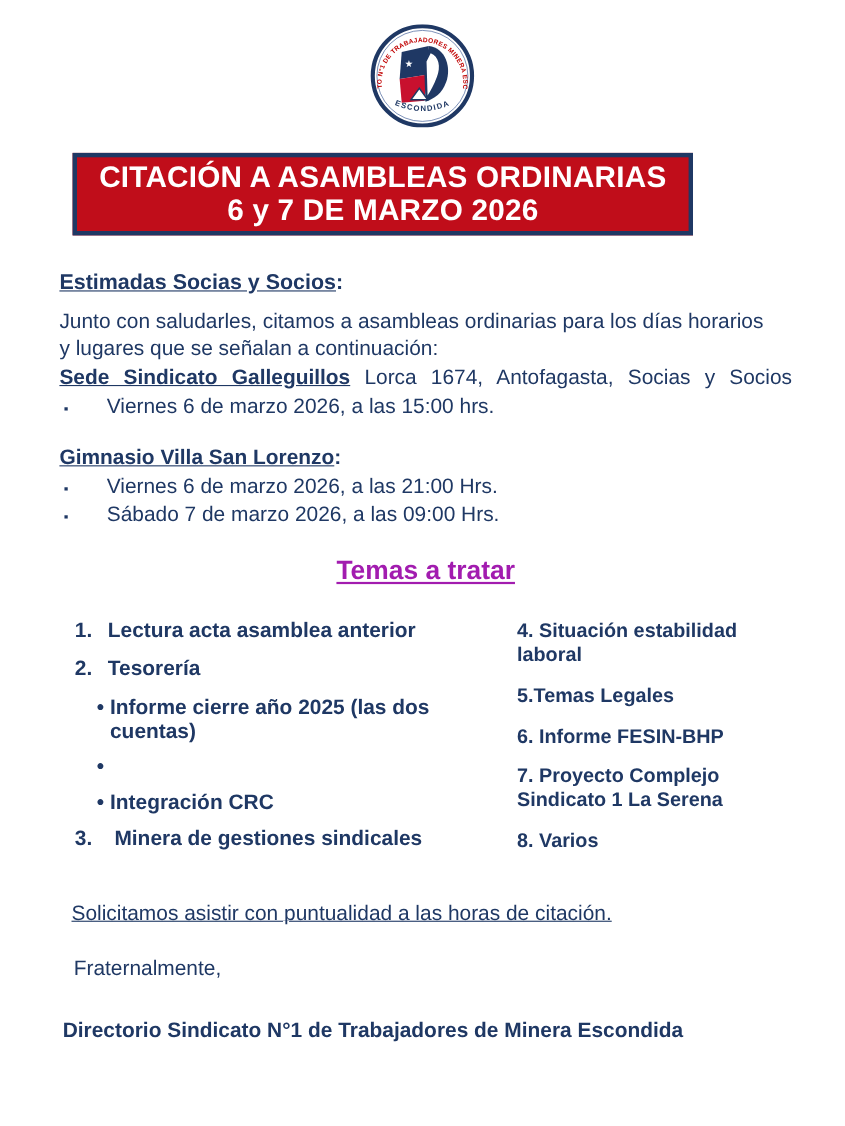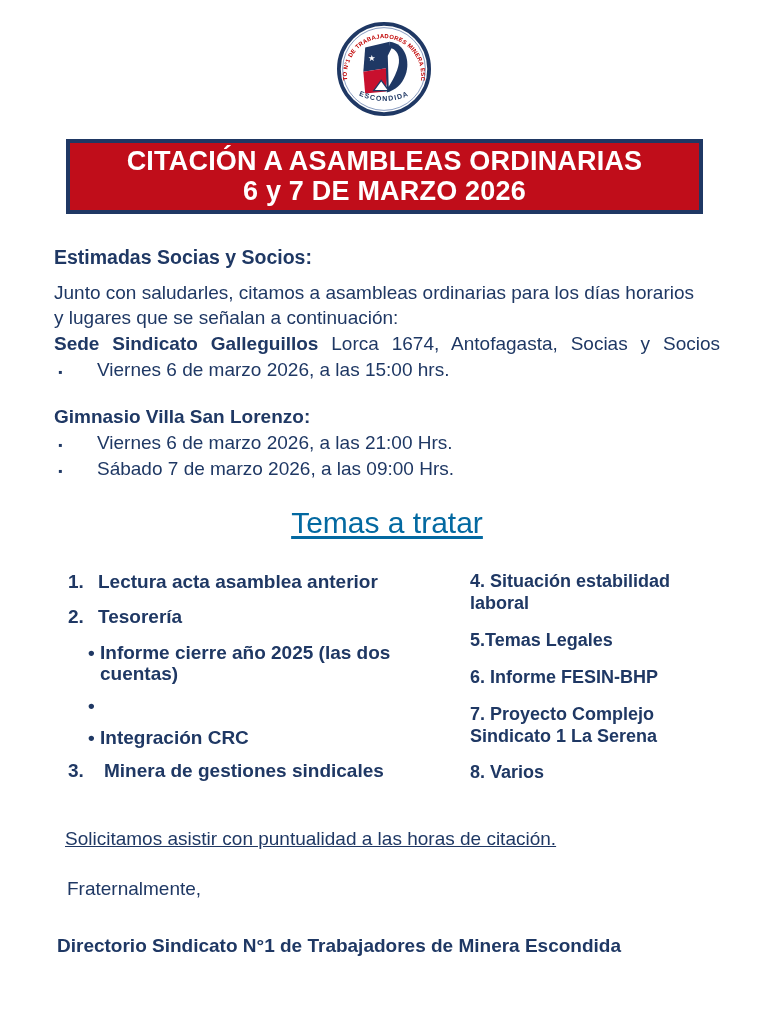--- a/index.html
+++ b/index.html
@@ -10,54 +10,54 @@
     color: #1F3864;
     overflow: hidden;
   }
   .page { width: 768px; height: 1024px; position: relative; }
 
   
   .logo-wrap { padding-top: 22px; display: flex; justify-content: center; }
 
   
   .banner {
-    width: 637px;
+    width: 564px;
     margin: 23px auto 0 66px;
     background: #C00D1A;
     border: 4px solid #1F3864;
     text-align: center;
     color: #ffffff;
     font-weight: bold;
     font-size: 27px;
     line-height: 1.12;
     padding: 3px 0 4px 0;
     letter-spacing: 0.2px;
   }
 
   .content { padding: 0 48px 0 54px; font-size: 19px; line-height: 1.35; }
 
   .greeting { margin-top: 30px; font-weight: bold; font-size: 19.5px; }
-  .u { }
+  .u { text-decoration: underline; }
   .intro { margin-top: 9px; }
 
   .venue1 { }
   .vjust { text-align: justify; text-align-last: justify; }
   .vbold { font-weight: bold; }
 
   .brow { display: flex; align-items: baseline; }
   .bmark { width: 43px; flex: none; font-size: 12px; padding-left: 4px; }
 
   .venue2 { margin-top: 22px; }
 
   .temas {
     margin-top: 22px;
     text-align: center;
-    color: #0369a1;
-    font-weight: normal;
-    font-size: 30px;
+    color: #a21caf;
+    font-weight: bold;
+    font-size: 24px;
     text-decoration: underline;
     text-underline-offset: 3px;
   }
 
   .topics { display: flex; margin-top: 27px; padding: 0 40px 0 68px; }
   .col-left { width: 390px; flex: none; }
   .col-right { width: 250px; flex: none; margin-left: 12px; }
 
   .titem { display: flex; font-weight: bold; font-size: 19px; line-height: 1.18; margin-bottom: 13px; }
   .titem .num { width: 30px; flex: none; }

